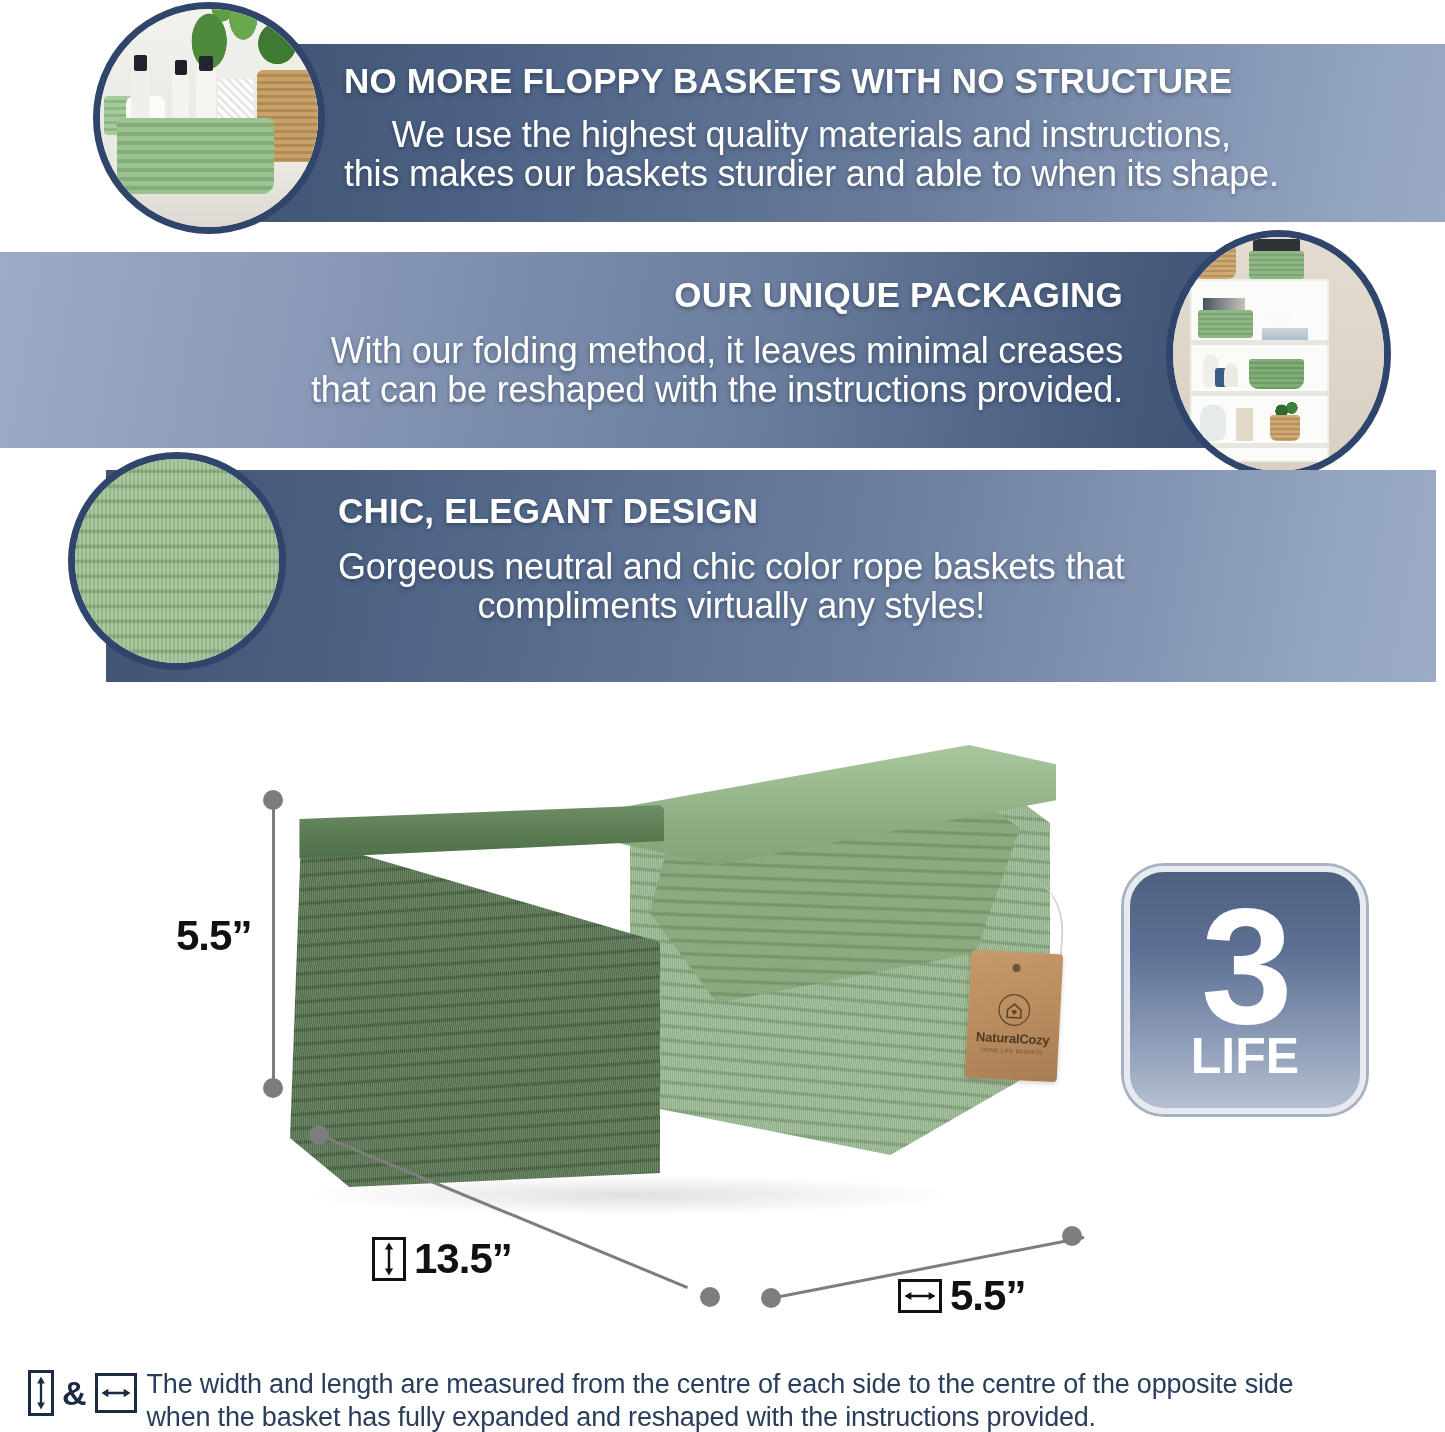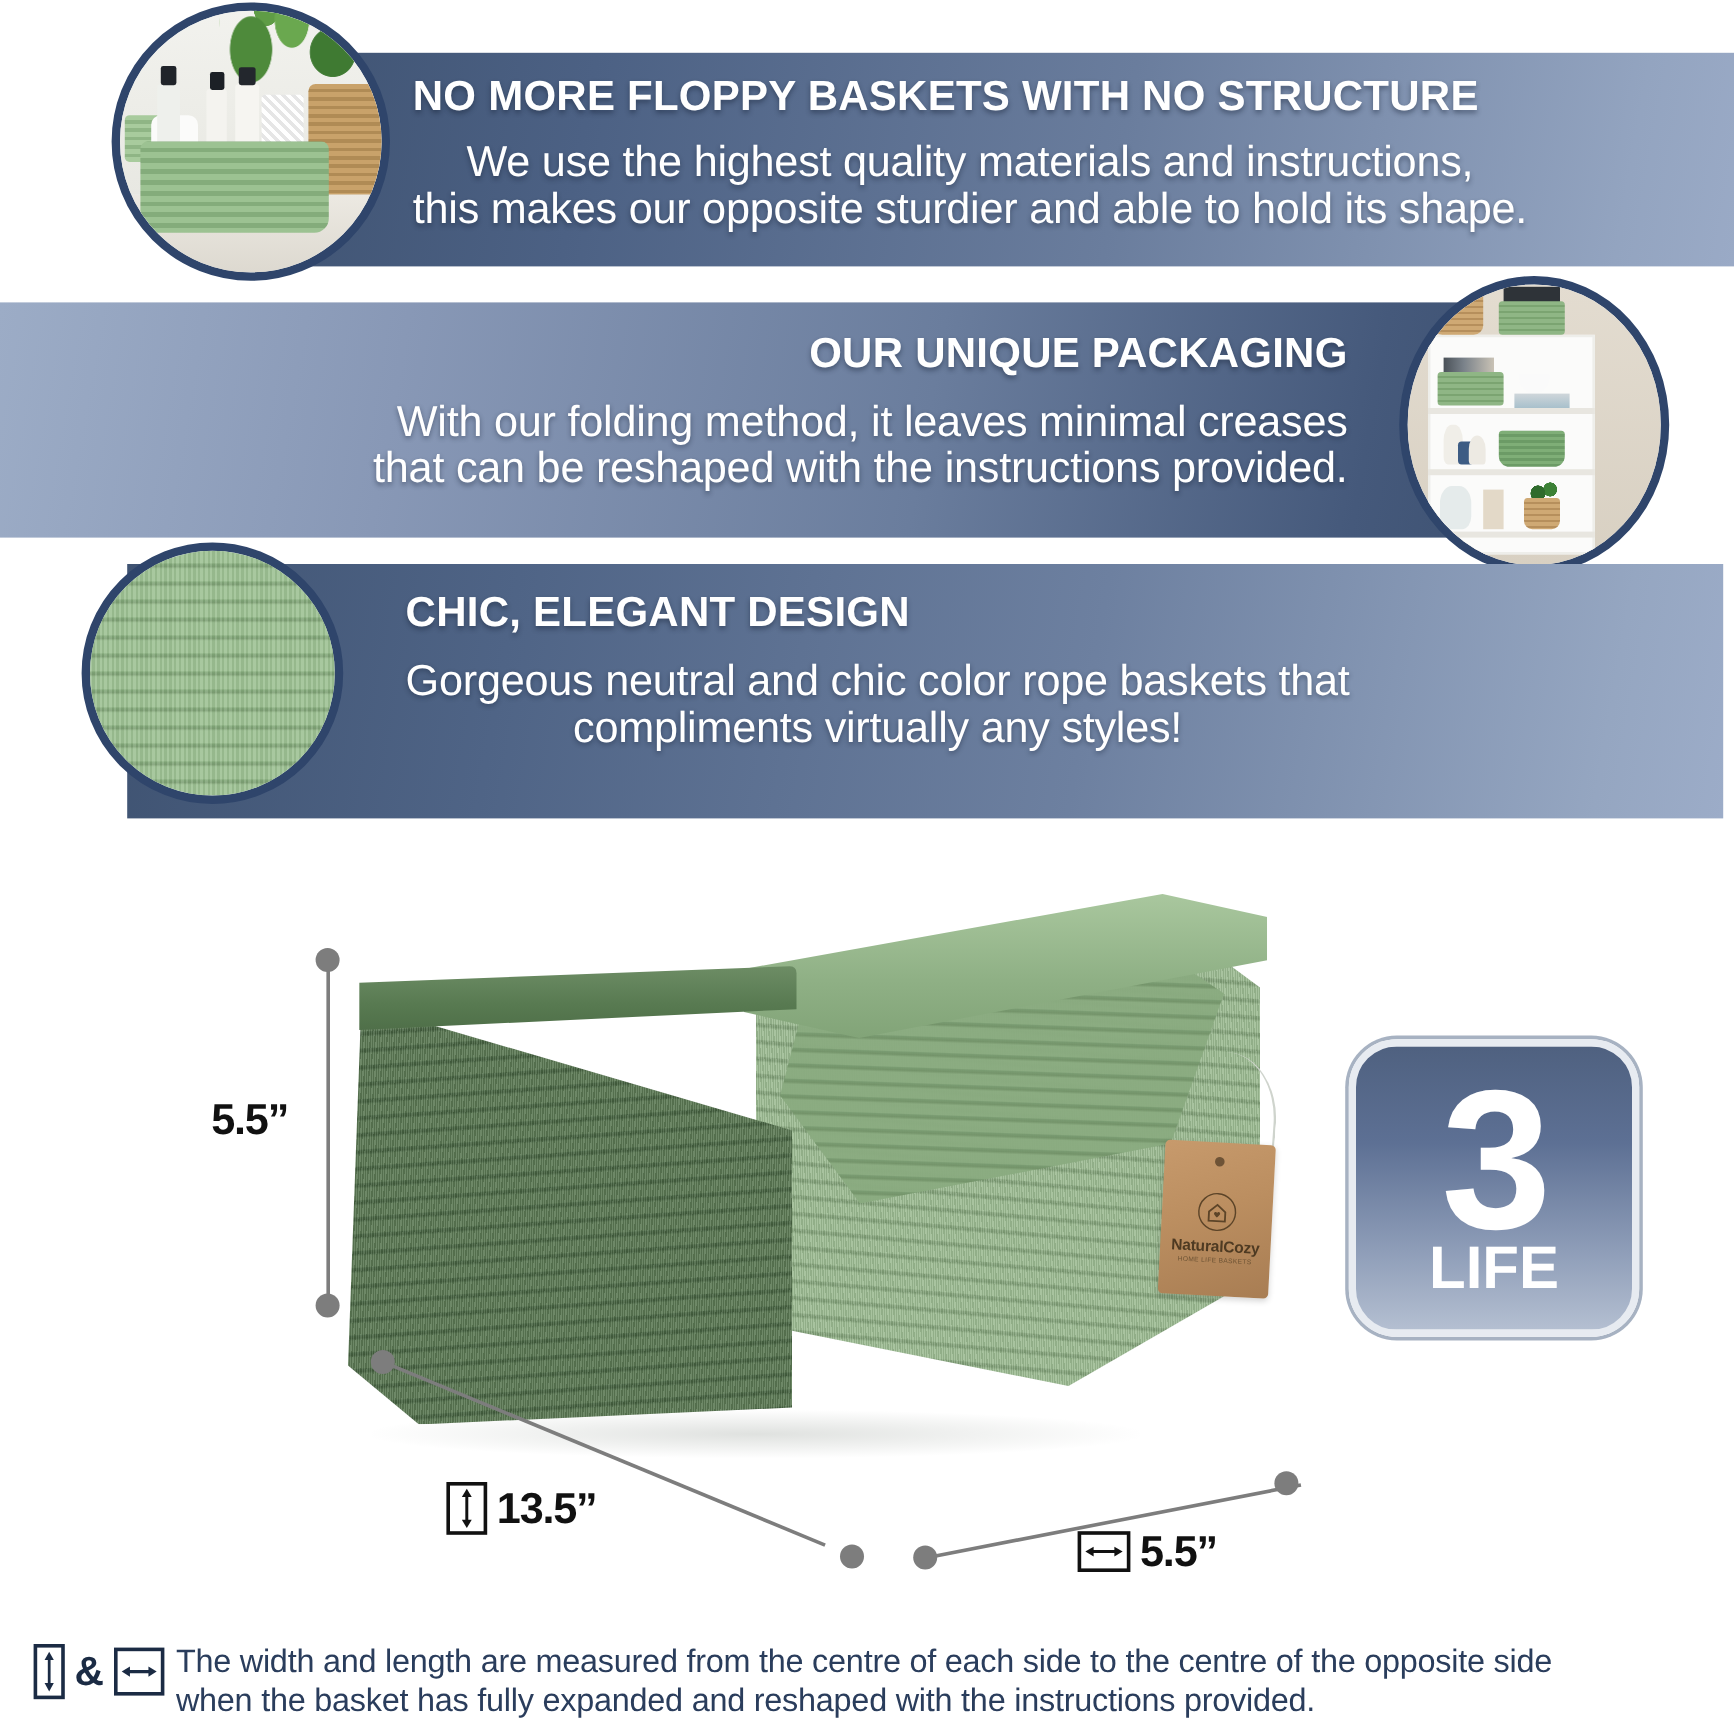--- a/index.html
+++ b/index.html
@@ -238,21 +238,21 @@
   .hangtag-tagline { font-size: 5.5px; color: #6d5334; letter-spacing: 0.3px; margin-top: 2px; }
 
   
   .dimline { position: absolute; background: #7d7d7d; }
   .dot {
     position: absolute; width: 20px; height: 20px; border-radius: 50%;
     background: #7d7d7d;
   }
   .dim-label {
     position: absolute;
-    font-size: 36px;
+    font-size: 42px;
     font-weight: bold;
     color: #111111;
     letter-spacing: -1px;
     display: flex;
     align-items: center;
     gap: 8px;
     white-space: nowrap;
   }
   .dim-icon-box {
     display: inline-block;
@@ -341,21 +341,21 @@
 </style>
 </head>
 <body>
 
 <div class="stage">
 
   <div class="banner banner-1">
     <div class="banner-text b-head b1-head">NO MORE FLOPPY BASKETS WITH NO STRUCTURE</div>
     <div class="banner-text b-body b1-body">
       <span>We use the highest quality materials and instructions,</span>
-      <span>this makes our opposite sturdier and able to hold its shape.</span>
+      <span>this makes our baskets sturdier and able to when its shape.</span>
     </div>
   </div>
 
   <div class="photo-circle circle-1">
     <div class="ph c1-wall"></div>
     <div class="ph c1-counter"></div>
     <div class="ph c1-plant"></div>
     <div class="ph c1-rattan"></div>
     <div class="ph c1-sidebasket"></div>
     <div class="ph c1-towel2"></div>

